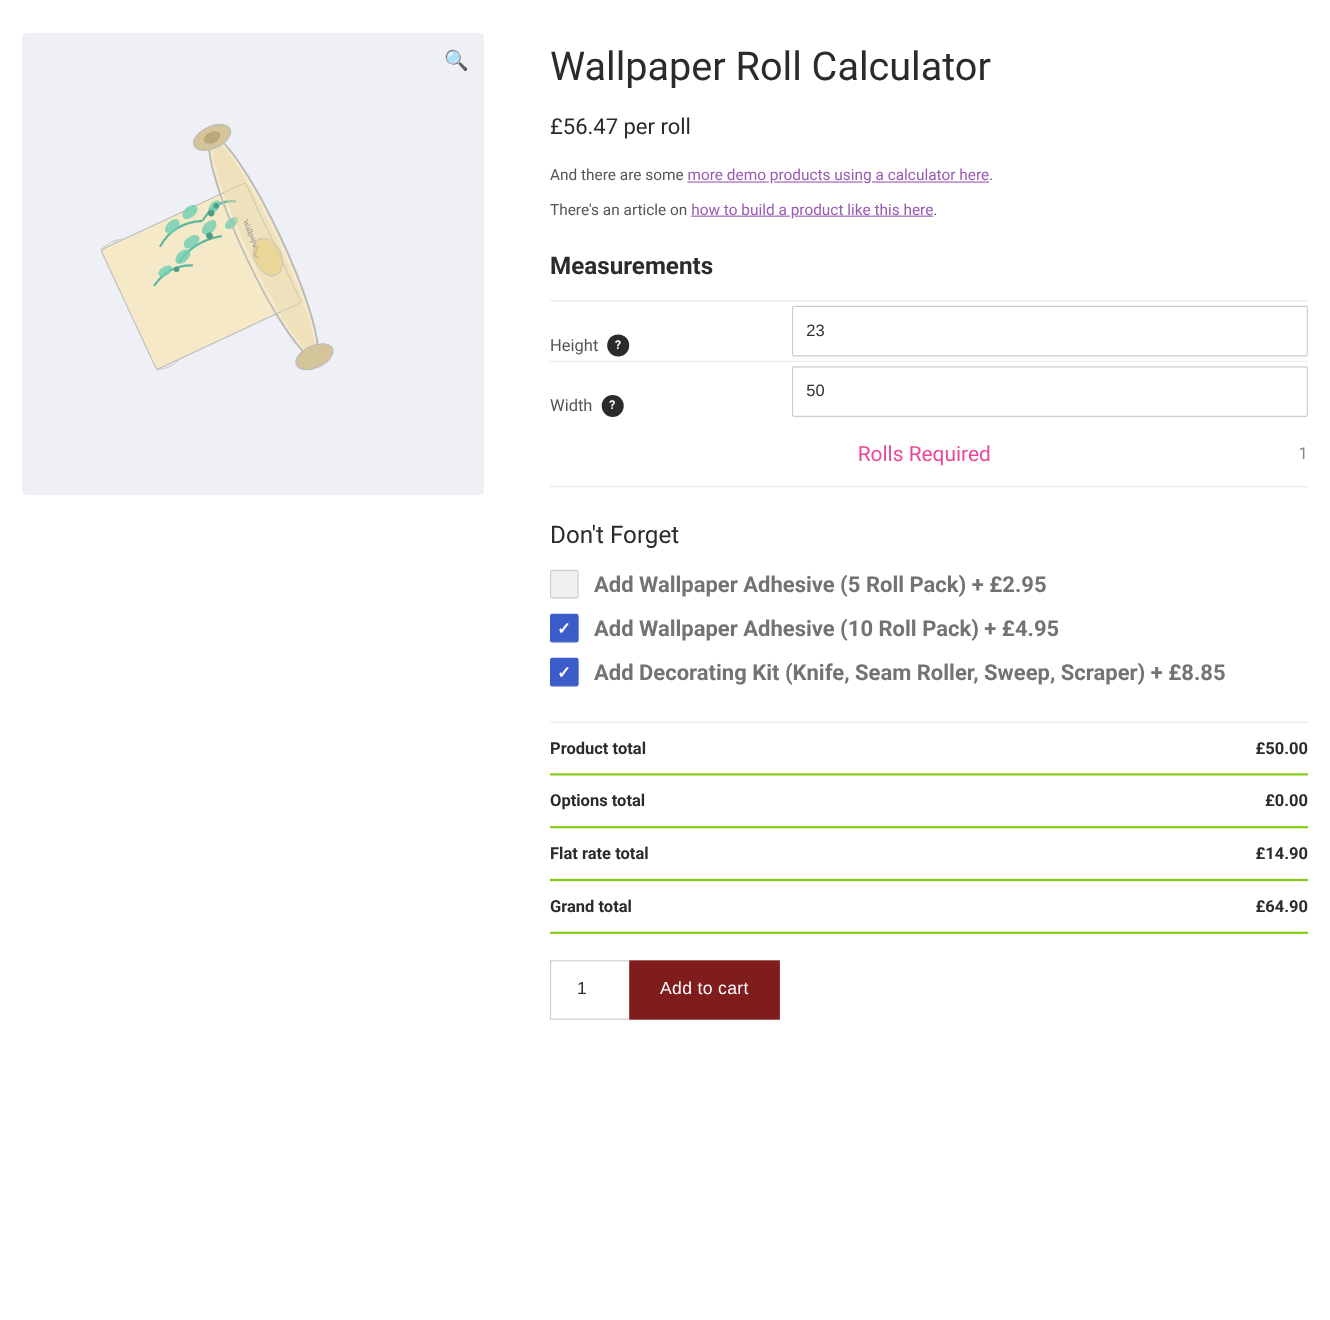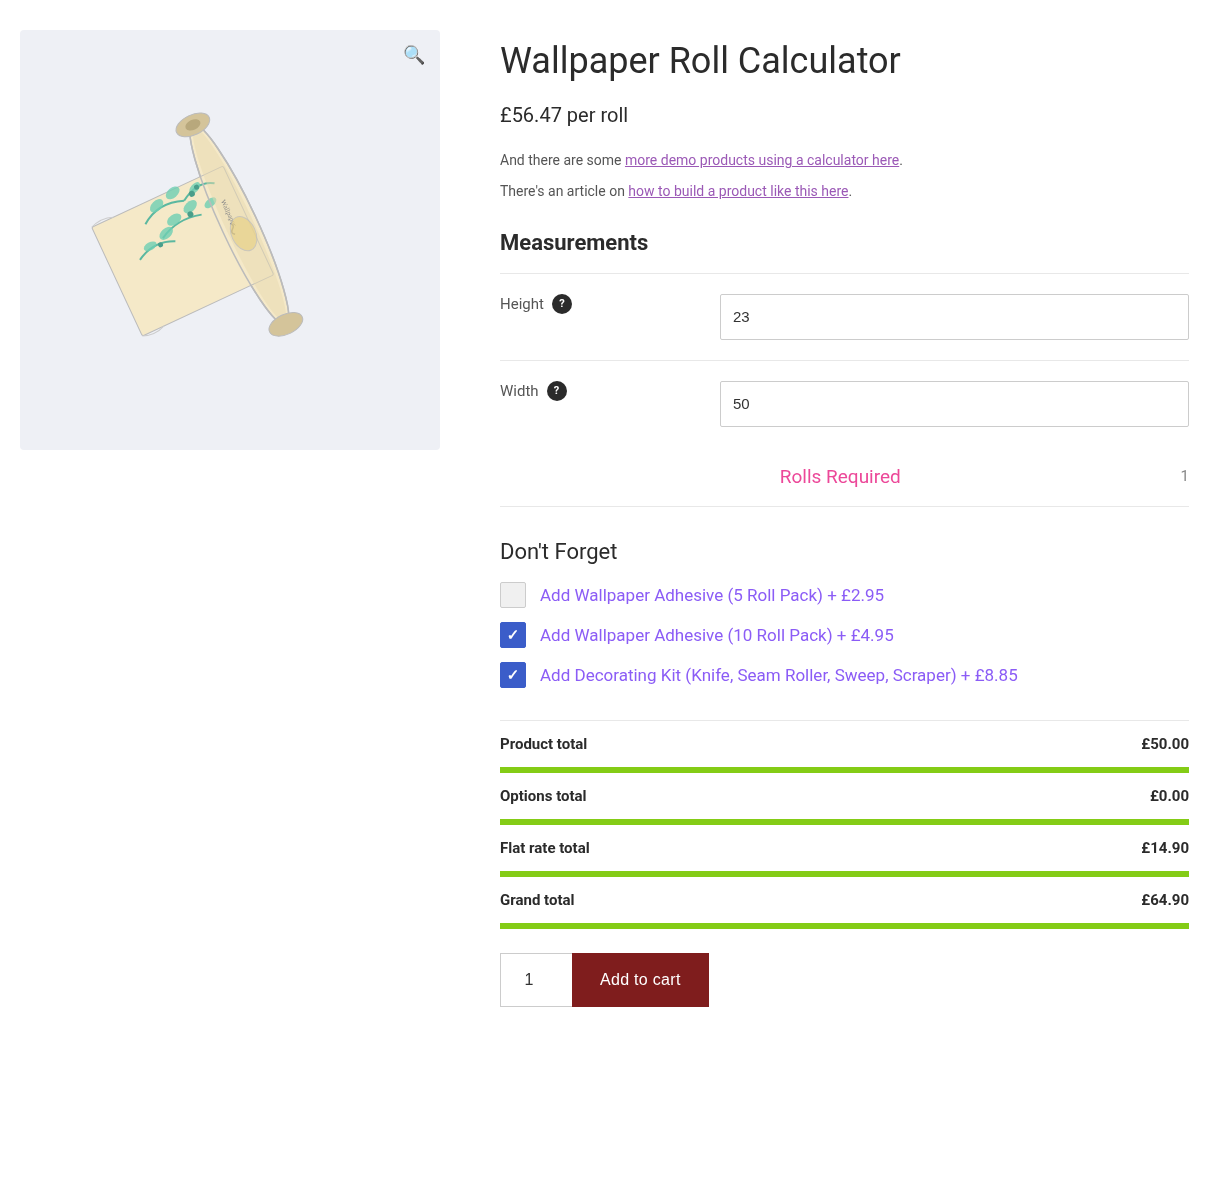--- a/index.html
+++ b/index.html
@@ -73,22 +73,22 @@
       margin-top: 28px;
     }
     .section-title {
       font-size: 22px;
       font-weight: 700;
       color: #2b2b2b;
       margin-bottom: 18px;
     }
     .measurement-row {
       display: flex;
-      align-items: flex-start;
-      padding: 20px 0;
+      align-items: flex-end;
+      padding: 4px 0;
       border-top: 1px solid #e8e8e8;
     }
     .measurement-row:last-of-type {
       border-bottom: 1px solid #e8e8e8;
     }
     .measurement-label {
       display: flex;
       align-items: center;
       gap: 8px;
       width: 220px;
@@ -165,31 +165,32 @@
       background: #3b5dc9;
       border-color: #3b5dc9;
     }
     .checkbox-box.checked::after {
       content: '✓';
       color: #fff;
       font-size: 15px;
       font-weight: bold;
     }
     .checkbox-label {
-      font-size: 17px;
-      color: #8b5cf6;
+      font-size: 20px;
+      color: #737373;
+      font-weight: bold;
     }
     .totals-section {
       margin-top: 32px;
     }
     .total-row {
       display: flex;
       justify-content: space-between;
       padding: 14px 0;
-      border-bottom: 6px solid #84cc16;
+      border-bottom: 2px solid #84cc16;
     }
     .total-row:first-child {
       border-top: 1px solid #e8e8e8;
     }
     .total-label {
       font-size: 15px;
       font-weight: bold;
       color: #2b2b2b;
     }
     .total-value {

